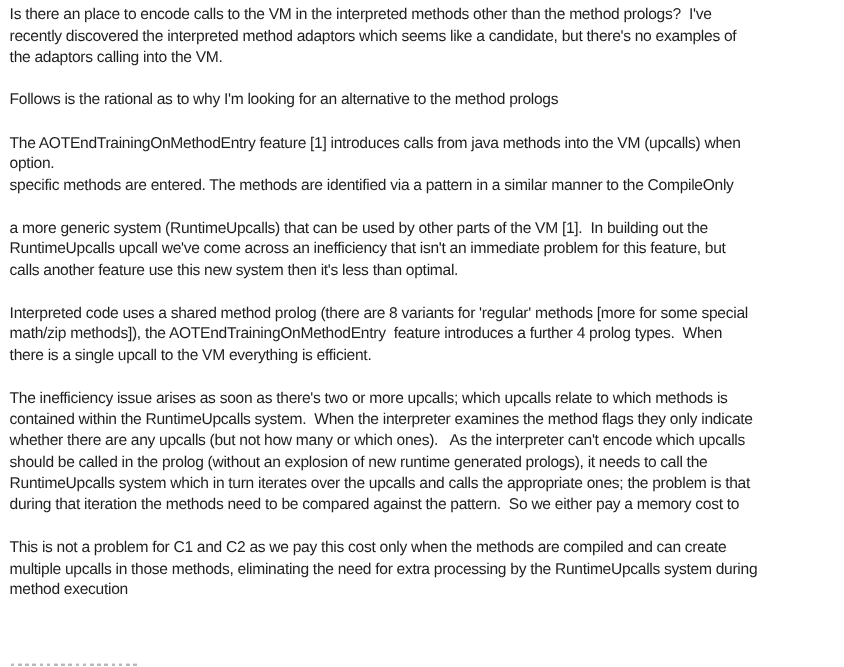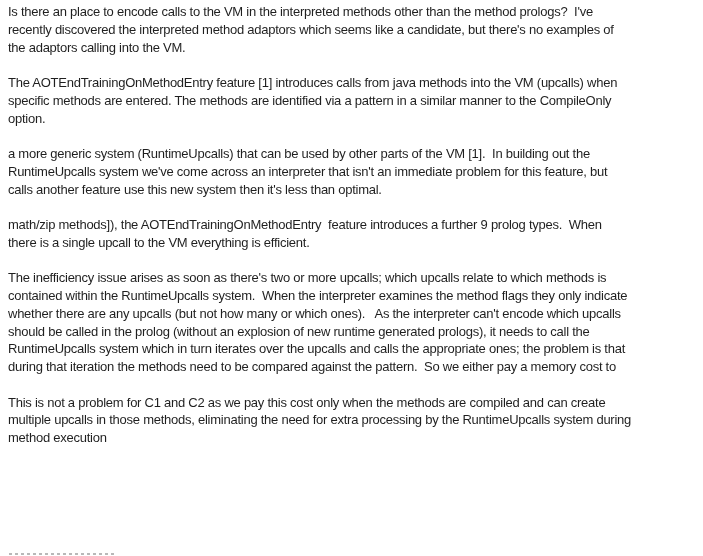--- a/index.html
+++ b/index.html
@@ -44,31 +44,35 @@
 <body>
 
 <main class="doc">
   <div id="paragraphs">
       <div class="paragraph">
         <div class="line">Is there an place to encode calls to the VM in the interpreted methods other than the method prologs?  I've</div>
         <div class="line">recently discovered the interpreted method adaptors which seems like a candidate, but there's no examples of</div>
         <div class="line">the adaptors calling into the VM.</div>
       </div>
       <div class="paragraph">
+        <div class="line">Follows is the rational as to why I'm looking for an alternative to the method prologs</div>
+      </div>
+      <div class="paragraph">
         <div class="line">The AOTEndTrainingOnMethodEntry feature [1] introduces calls from java methods into the VM (upcalls) when</div>
+        <div class="line">option.</div>
         <div class="line">specific methods are entered. The methods are identified via a pattern in a similar manner to the CompileOnly</div>
-        <div class="line">option.</div>
       </div>
       <div class="paragraph">
         <div class="line">a more generic system (RuntimeUpcalls) that can be used by other parts of the VM [1].  In building out the</div>
-        <div class="line">RuntimeUpcalls system we've come across an interpreter that isn't an immediate problem for this feature, but</div>
+        <div class="line">RuntimeUpcalls upcall we've come across an inefficiency that isn't an immediate problem for this feature, but</div>
         <div class="line">calls another feature use this new system then it's less than optimal.</div>
       </div>
       <div class="paragraph">
-        <div class="line">math/zip methods]), the AOTEndTrainingOnMethodEntry  feature introduces a further 9 prolog types.  When</div>
+        <div class="line">Interpreted code uses a shared method prolog (there are 8 variants for 'regular' methods [more for some special</div>
+        <div class="line">math/zip methods]), the AOTEndTrainingOnMethodEntry  feature introduces a further 4 prolog types.  When</div>
         <div class="line">there is a single upcall to the VM everything is efficient.</div>
       </div>
       <div class="paragraph">
         <div class="line">The inefficiency issue arises as soon as there's two or more upcalls; which upcalls relate to which methods is</div>
         <div class="line">contained within the RuntimeUpcalls system.  When the interpreter examines the method flags they only indicate</div>
         <div class="line">whether there are any upcalls (but not how many or which ones).   As the interpreter can't encode which upcalls</div>
         <div class="line">should be called in the prolog (without an explosion of new runtime generated prologs), it needs to call the</div>
         <div class="line">RuntimeUpcalls system which in turn iterates over the upcalls and calls the appropriate ones; the problem is that</div>
         <div class="line">during that iteration the methods need to be compared against the pattern.  So we either pay a memory cost to</div>
       </div>

